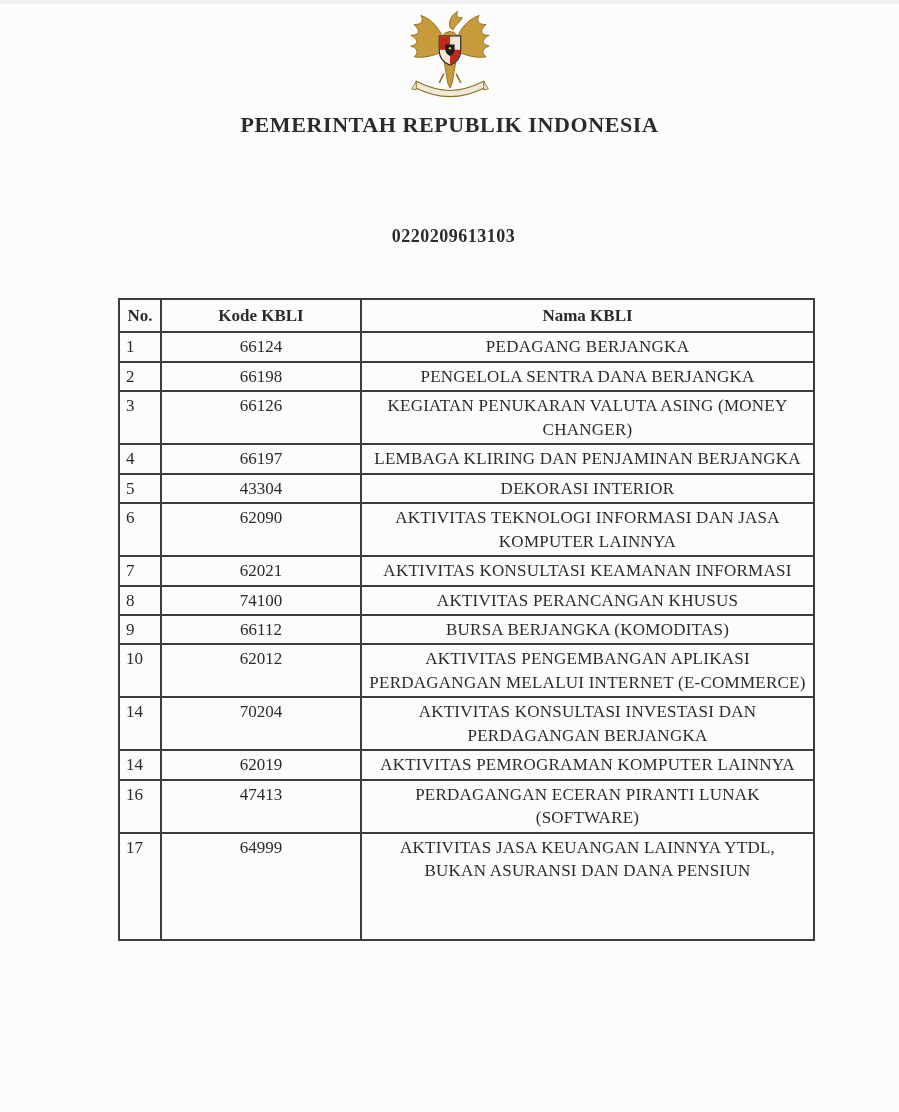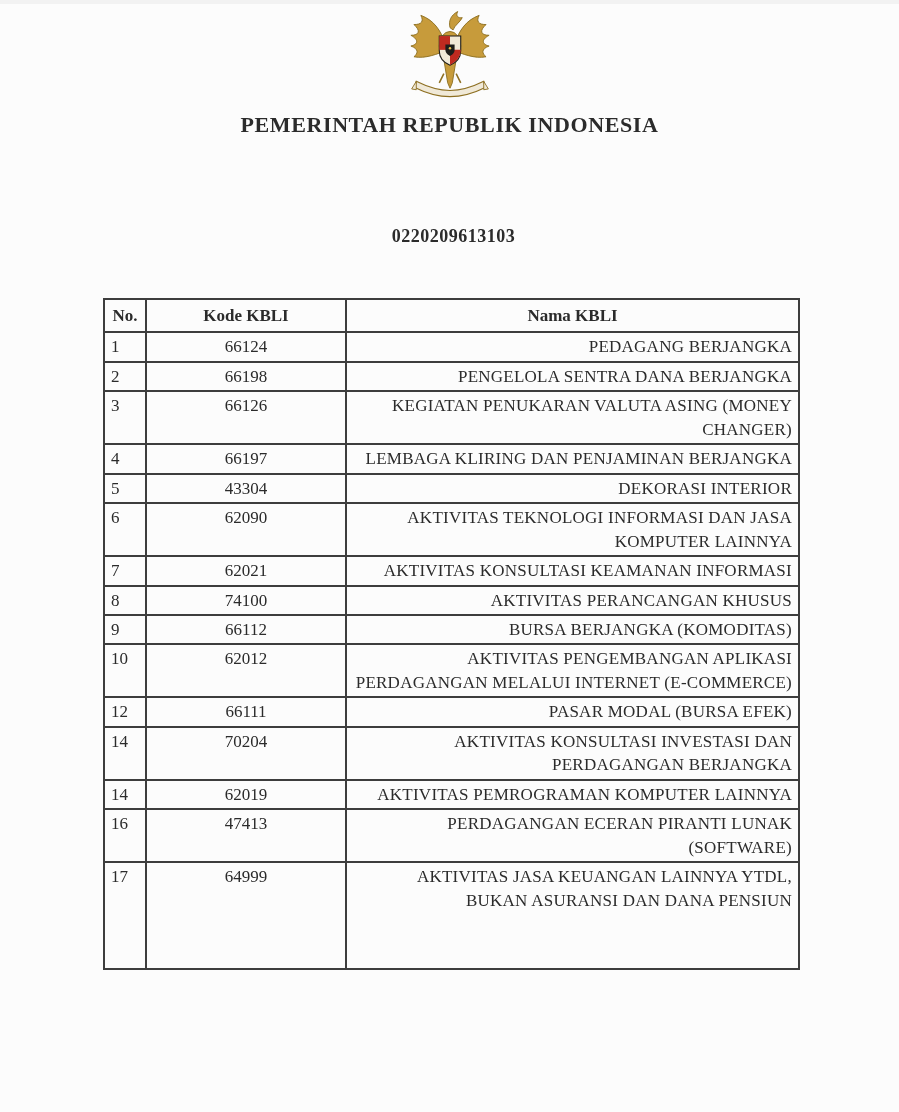--- a/index.html
+++ b/index.html
@@ -45,21 +45,21 @@
   .nib-number {
     margin: 2px 0 0 0;
     font-size: 18px;
     font-weight: bold;
     letter-spacing: 0.5px;
     padding-left: 8px;
   }
   table.kbli {
     position: absolute;
     top: 298px;
-    left: 103px;
+    left: 118px;
     width: 697px;
     border-collapse: collapse;
     table-layout: fixed;
   }
   table.kbli th, table.kbli td {
     border: 2px solid #3d3d3d;
     font-size: 17px;
     vertical-align: top;
     padding: 2px 6px;
     line-height: 1.38;
@@ -67,21 +67,21 @@
   }
   table.kbli th {
     font-weight: bold;
     text-align: center;
     padding: 4px 6px;
   }
   col.c-no   { width: 42px; }
   col.c-kode { width: 200px; }
   td.cell-no   { text-align: left; padding-left: 9px; }
   td.cell-kode { text-align: center; }
-  td.cell-nama { text-align: right; letter-spacing: 0.25px; }
+  td.cell-nama { text-align: center; letter-spacing: 0.25px; }
   table.kbli tbody tr:last-child td { padding-bottom: 56px; }
 </style>
 </head>
 <body>
 
 <div class="page">
   <div class="top-strip"></div>
 
   <div class="emblem-wrap">
     <svg width="92" height="100" viewBox="0 0 120 130" xmlns="http://www.w3.org/2000/svg">
@@ -179,25 +179,20 @@
         <td class="cell-no">9</td>
         <td class="cell-kode">66112</td>
         <td class="cell-nama">BURSA BERJANGKA (KOMODITAS)</td>
       </tr>
         <tr>
         <td class="cell-no">10</td>
         <td class="cell-kode">62012</td>
         <td class="cell-nama">AKTIVITAS PENGEMBANGAN APLIKASI PERDAGANGAN MELALUI INTERNET (E-COMMERCE)</td>
       </tr>
         <tr>
-        <td class="cell-no">12</td>
-        <td class="cell-kode">66111</td>
-        <td class="cell-nama">PASAR MODAL (BURSA EFEK)</td>
-      </tr>
-        <tr>
         <td class="cell-no">14</td>
         <td class="cell-kode">70204</td>
         <td class="cell-nama">AKTIVITAS KONSULTASI INVESTASI DAN PERDAGANGAN BERJANGKA</td>
       </tr>
         <tr>
         <td class="cell-no">14</td>
         <td class="cell-kode">62019</td>
         <td class="cell-nama">AKTIVITAS PEMROGRAMAN KOMPUTER LAINNYA</td>
       </tr>
         <tr>

